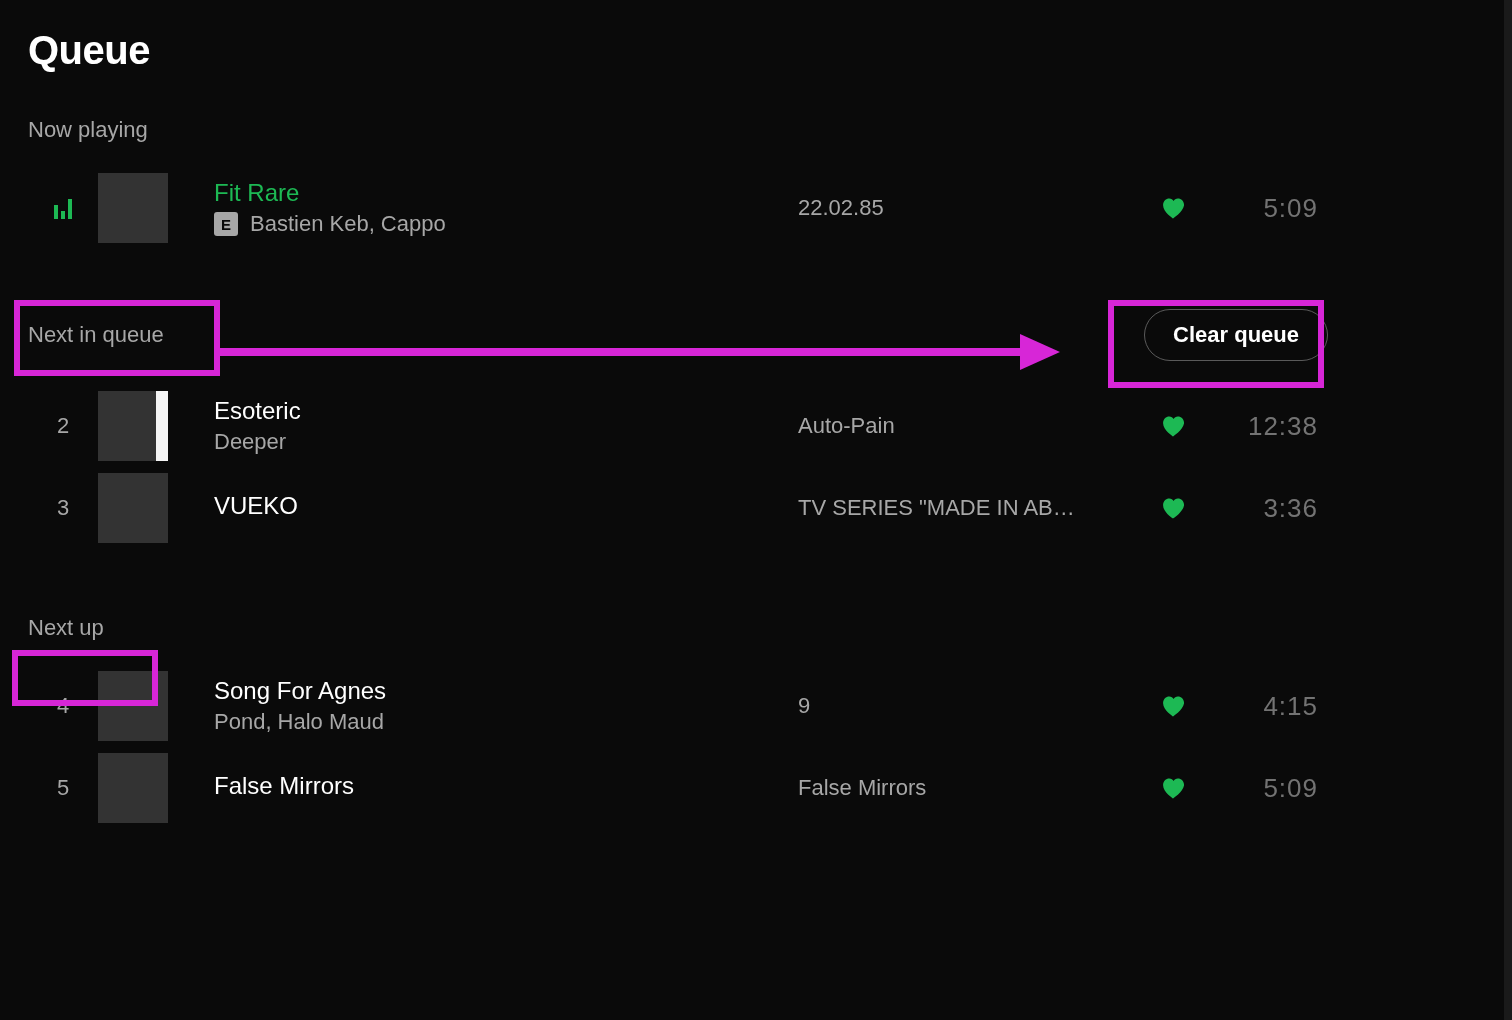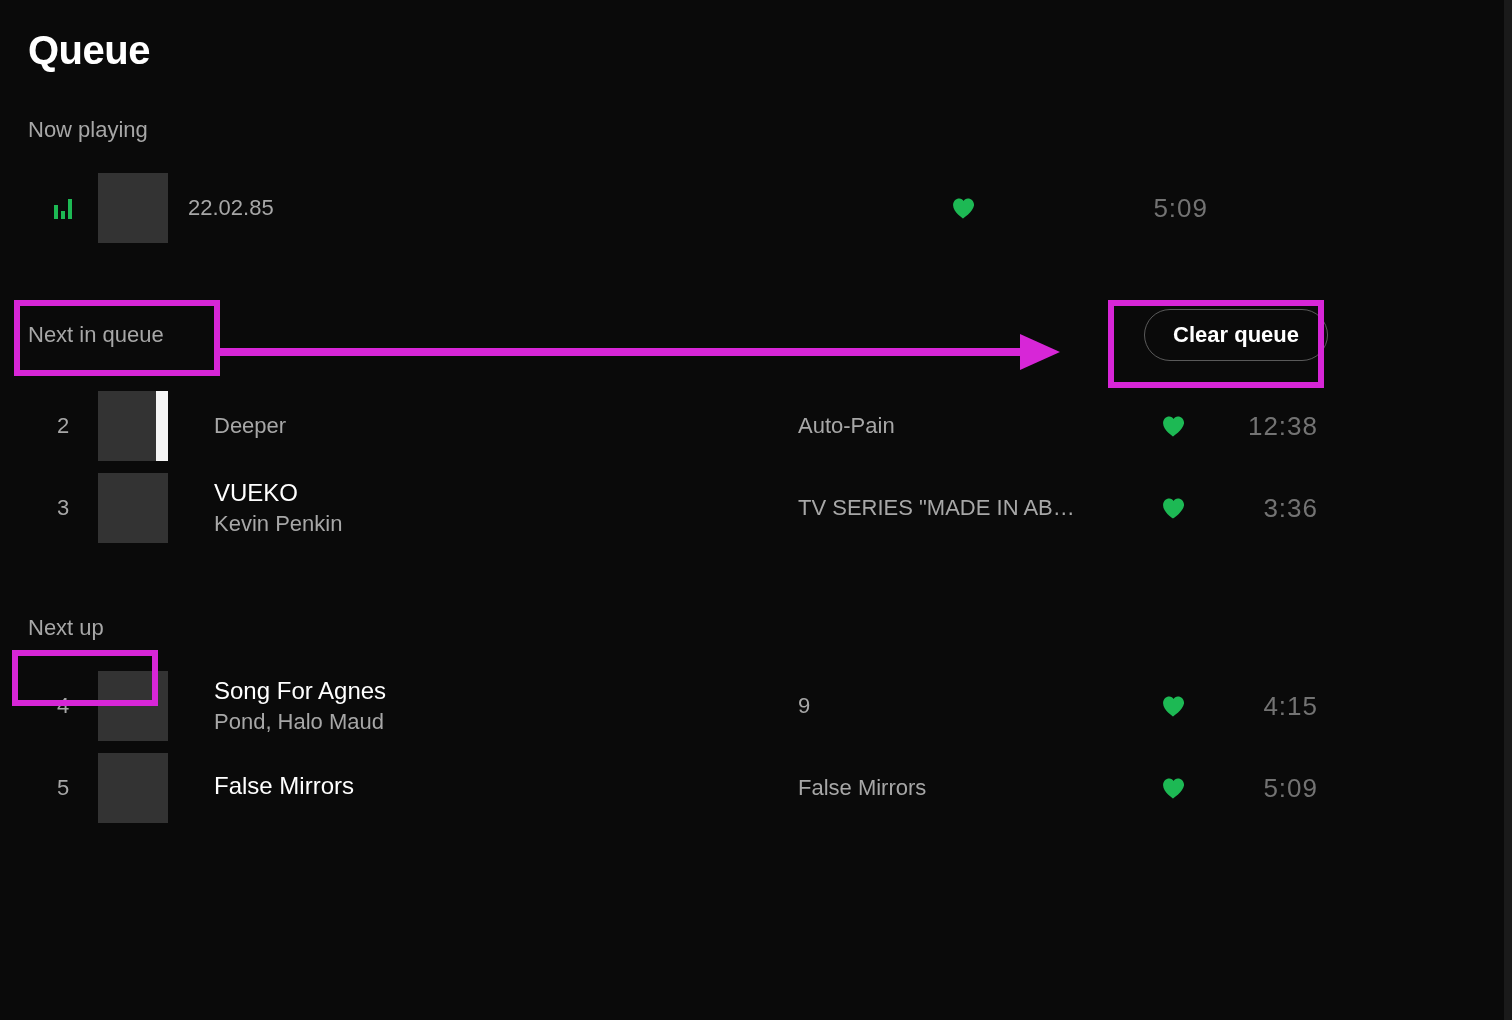--- a/index.html
+++ b/index.html
@@ -158,20 +158,27 @@
     <div class="col-index">
       <div class="playing-bars">
           <span></span>
           <span></span>
           <span></span>
         </div>
     </div>
     <div class="col-art">
         <span class="art art1"></span>
       </div>
+    <div class="col-titles">
+      <div class="track-title playing">Fit Rare</div>
+      <div class="track-artist-row">
+        <span class="explicit-badge">E</span>
+        <span>Bastien Keb, Cappo</span>
+      </div>
+    </div>
     <div class="col-album">22.02.85</div>
     <div class="col-heart">
       <span class="heart">
         <svg viewBox="0 0 24 24" fill="#1db954">
             <path d="M12 21s-8.5-5.3-8.5-11.3C3.5 6 6 3.8 8.8 3.8c1.7 0 3 .9 3.7 2.1.7-1.2 2-2.1 3.7-2.1 2.8 0 5.3 2.2 5.3 5.9C20.5 15.7 12 21 12 21z"></path>
           </svg>
       </span>
     </div>
     <div class="col-duration">5:09</div>
   </div>
@@ -182,41 +189,39 @@
     <button class="clear-btn">Clear queue</button>
   </div>
 
   
   <div class="track-row">
     <div class="col-index">2</div>
     <div class="col-art">
         <span class="art art2"></span>
       </div>
     <div class="col-titles">
+      <div class="track-title">Esoteric</div>
       <div class="track-artist-row">
           <span>Deeper</span>
         </div>
     </div>
     <div class="col-album">Auto-Pain</div>
     <div class="col-heart"><span class="heart"><svg viewBox="0 0 24 24" fill="#1db954">
             <path d="M12 21s-8.5-5.3-8.5-11.3C3.5 6 6 3.8 8.8 3.8c1.7 0 3 .9 3.7 2.1.7-1.2 2-2.1 3.7-2.1 2.8 0 5.3 2.2 5.3 5.9C20.5 15.7 12 21 12 21z"></path>
           </svg></span></div>
     <div class="col-duration">12:38</div>
   </div>
 
   <div class="track-row">
     <div class="col-index">3</div>
     <div class="col-art">
         <span class="art art3"></span>
       </div>
     <div class="col-titles">
       <div class="track-title">VUEKO</div>
-      <div class="track-artist-row">
-          <span>Kevin Penkin</span>
-        </div>
     </div>
     <div class="col-album">TV SERIES "MADE IN AB…</div>
     <div class="col-heart"><span class="heart"><svg viewBox="0 0 24 24" fill="#1db954">
             <path d="M12 21s-8.5-5.3-8.5-11.3C3.5 6 6 3.8 8.8 3.8c1.7 0 3 .9 3.7 2.1.7-1.2 2-2.1 3.7-2.1 2.8 0 5.3 2.2 5.3 5.9C20.5 15.7 12 21 12 21z"></path>
           </svg></span></div>
     <div class="col-duration">3:36</div>
   </div>
 
   <div class="spacer-lg"></div>
 

